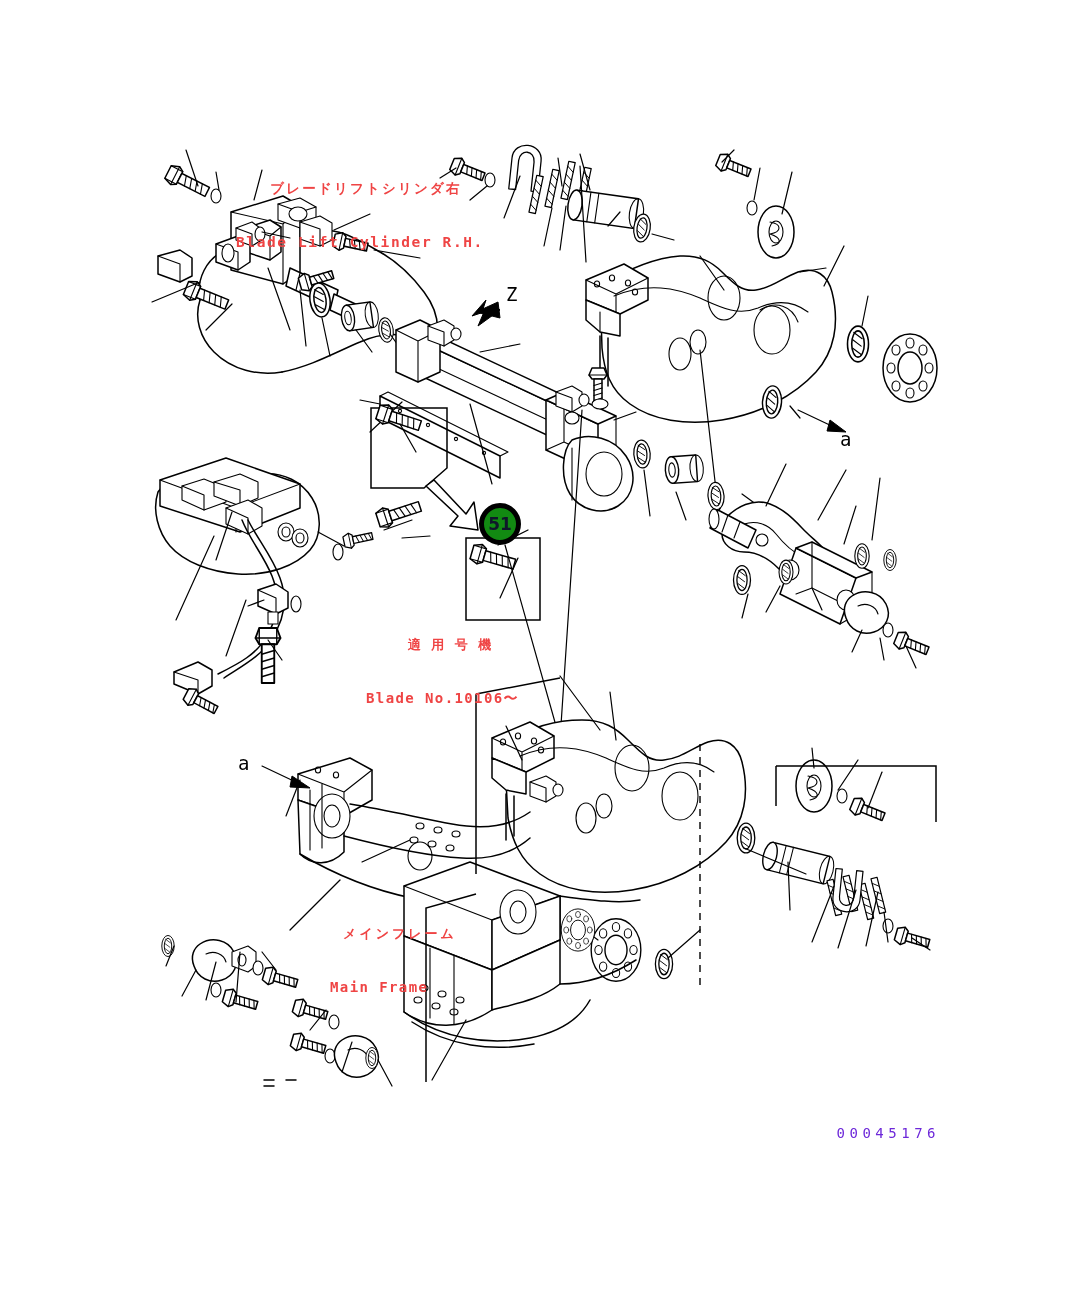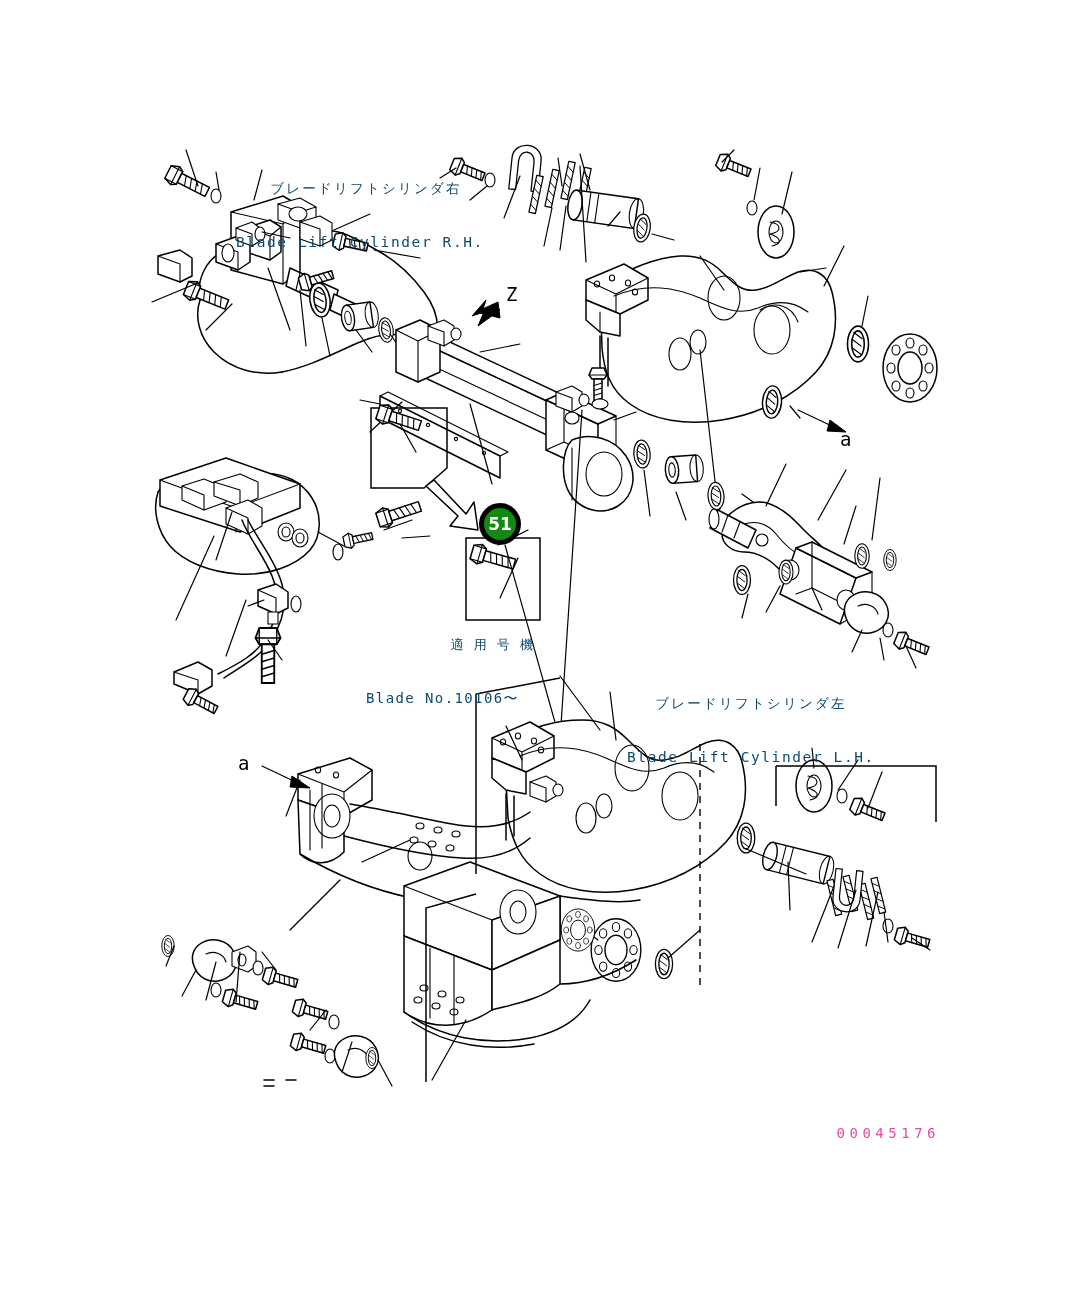--- a/index.html
+++ b/index.html
@@ -21,24 +21,25 @@
   #diagram-svg {
     position: absolute;
     left: 0;
     top: 0;
     width: 1078px;
     height: 1289px;
   }
   .lbl {
     position: absolute;
     font-family: "DejaVu Sans Mono", monospace;
-    color: #0c4a6e;
+    color: #ef4444;
     white-space: pre;
     line-height: 1.18;
     letter-spacing: 0.5px;
+    font-weight: bold;
   }
   .lbl .jp {
     display: block;
     font-family: "DejaVu Sans", sans-serif;
     font-size: 13.5px;
     letter-spacing: 2.2px;
     text-align: center;
   }
   .lbl .en {
     display: block;
@@ -62,39 +63,39 @@
   #callout-51 {
     position: absolute;
     left: 479px;
     top: 503px;
     width: 42px;
     height: 42px;
     border-radius: 50%;
     background: #128a12;
     border: 5px solid #000000;
     box-sizing: border-box;
-    color: #ffffff;
+    color: #0f172a;
     font-family: "DejaVu Sans", sans-serif;
     font-size: 17px;
     font-weight: bold;
     display: flex;
     align-items: center;
     justify-content: center;
     z-index: 40;
   }
 
   
   #drawing-number {
     position: absolute;
     right: 138px;
     top: 1125px;
     font-family: "DejaVu Sans Mono", monospace;
     font-size: 14px;
     letter-spacing: 4.5px;
-    color: #ec4899;
+    color: #6d28d9;
   }
 </style>
 </head>
 <body>
 
 <div id="page">
 
   <svg id="diagram-svg" viewBox="0 0 1078 1289" xmlns="http://www.w3.org/2000/svg">
     <defs>
       <style>
@@ -760,29 +761,29 @@
       <path class="blk" d="M476,312 L498,302 L500,318 Z"></path>
     </g>
 
   </svg>
 
   <div class="lbl" style="left:236px; top:143px; width:260px;">
     <span class="jp">ブレードリフトシリンダ右</span>
     <span class="en">Blade Lift Cylinder R.H.</span>
   </div>
 
-  <div class="lbl" style="left:627px; top:658px; width:248px;">
-    <span class="jp">ブレードリフトシリンダ左</span>
-    <span class="en">Blade Lift Cylinder L.H.</span>
+
+  <div class="lbl small" style="left:330px; top:888px; width:140px;">
+    <span class="jp">メインフレーム</span>
+    <span class="en">Main Frame</span>
   </div>
 
 
-
   <div class="lbl small" style="left:366px; top:599px; width:170px; text-align:left;">
-    <span class="jp" style="text-align:right;">適 用 号 機</span>
+    <span class="jp" style="text-align:center;">適 用 号 機</span>
     <span class="en" style="text-align:left;">Blade No.10106〜</span>
   </div>
 
   <div class="mark" style="left:506px; top:283px;">Z</div>
 
   <div class="mark" style="left:840px; top:428px;">a</div>
 
   <div class="mark" style="left:238px; top:752px;">a</div>
 
   <div id="callout-51">51</div>

